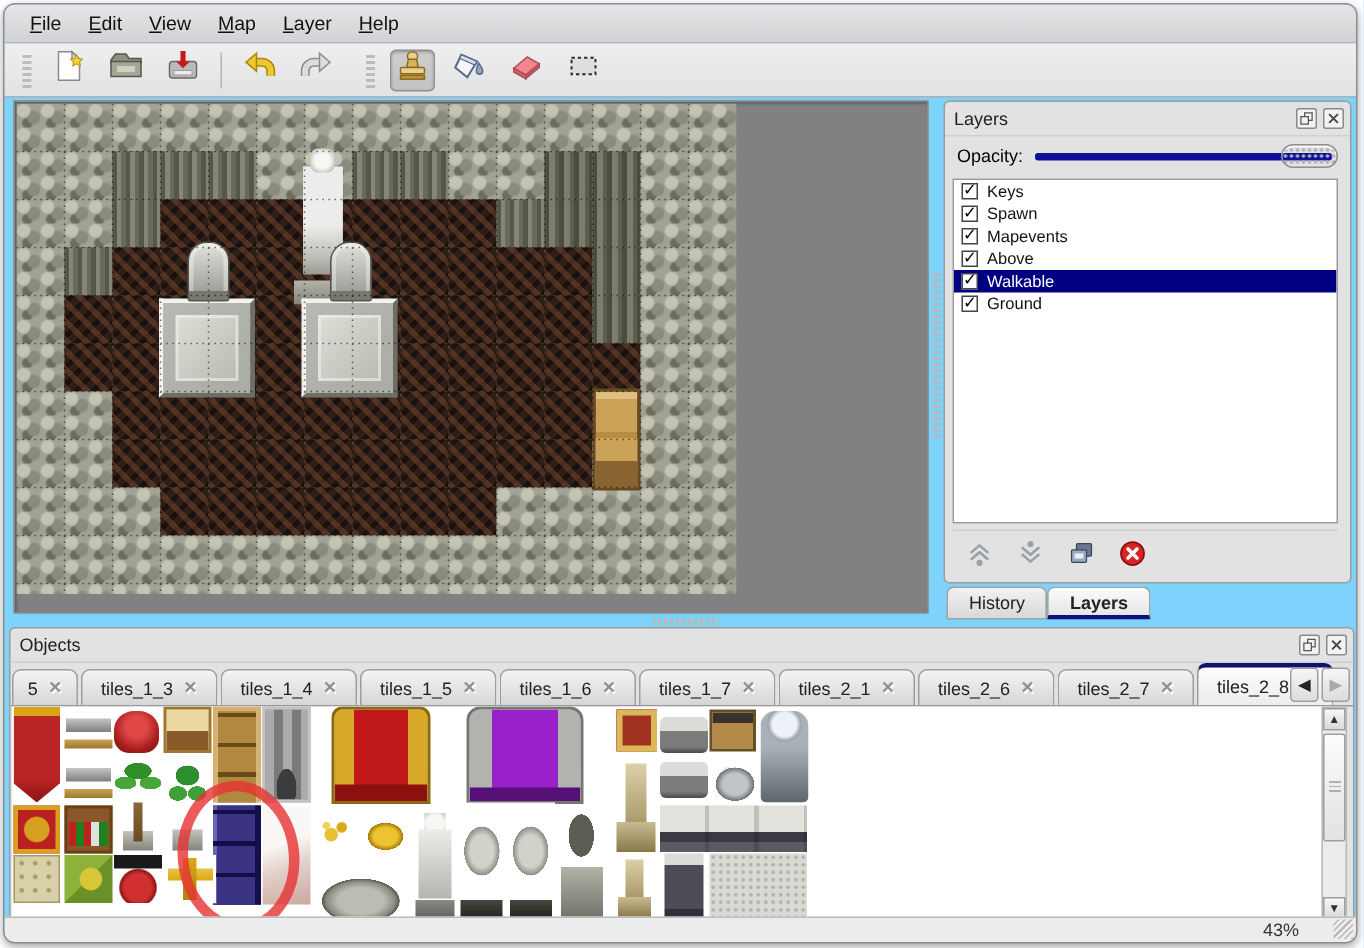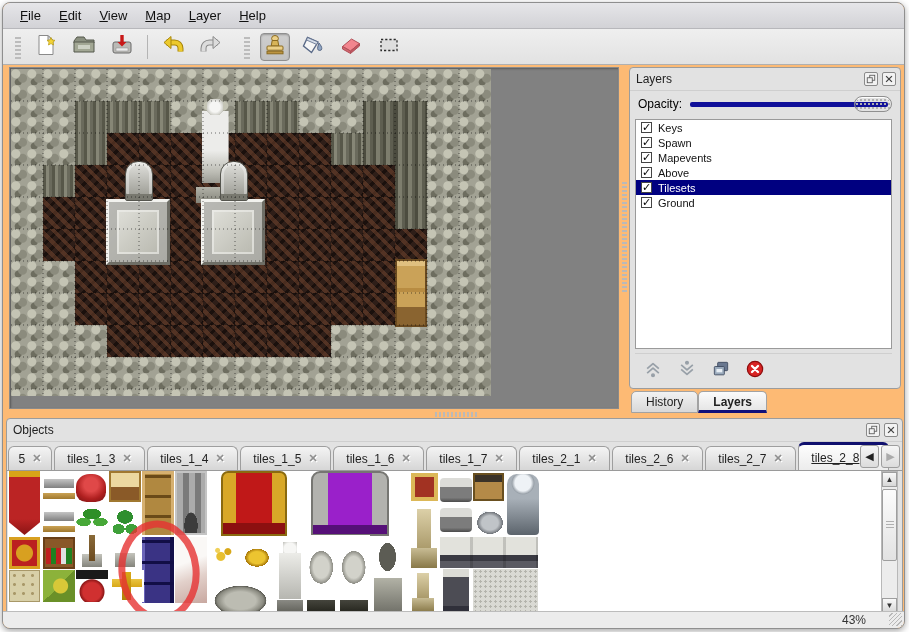--- a/index.html
+++ b/index.html
@@ -1,18 +1,18 @@
 <!DOCTYPE html>
 <html><head>
 <meta charset="utf-8">
 <style>
   * { margin:0; padding:0; box-sizing:border-box; }
   html,body { width:909px; height:632px; background:#fff; font-family:"Liberation Sans", sans-serif; overflow:hidden; }
 
-  .window { position:absolute; left:2px; top:2px; width:903px; height:627px; background:#fdba74;
+  .window { position:absolute; left:2px; top:2px; width:903px; height:627px; background:#7dd3fc;
             border:1px solid #8f8f8f; border-radius:8px; box-shadow:0 2px 6px rgba(0,0,0,.35); overflow:hidden; }
 
   
   .menubar { position:absolute; left:0; top:0; width:100%; height:26px;
              background:linear-gradient(#e6e6e9,#d2d2d6); border-bottom:1px solid #b7b7bb;
              display:flex; align-items:center; padding-left:8px; }
   .menu-item { font-size:13px; color:#111; padding:3px 9px; cursor:default; }
   .menu-item u { text-decoration:underline; }
 
   
@@ -574,21 +574,21 @@
         <div class="layer-row">
           <span class="chk">✓</span>
           <span>Mapevents</span>
         </div>
         <div class="layer-row">
           <span class="chk">✓</span>
           <span>Above</span>
         </div>
         <div class="layer-row selected">
           <span class="chk">✓</span>
-          <span>Tilesets</span>
+          <span>Walkable</span>
         </div>
         <div class="layer-row">
           <span class="chk">✓</span>
           <span>Ground</span>
         </div>
       </div>
     <div class="layer-btnrow" id="layer-btnrow">
         <div class="layer-btn">
           <span style="display: flex; width: 20px; height: 20px;">
             <svg viewBox="0 0 24 24" fill="none" stroke="#98a0a8" stroke-width="2.1" stroke-linejoin="round">
@@ -683,21 +683,21 @@
           <span class="x">✕</span>
         </div>
         <div class="ts-tab" style="width: 91px;">
           <span>tiles_2_6</span>
           <span class="x">✕</span>
         </div>
         <div class="ts-tab" style="width: 91px; text-align: center;">
           <span>tiles_2_7</span>
           <span class="x">✕</span>
         </div>
-        <div class="ts-tab active" style="width: 91px; text-decoration: underline;">
+        <div class="ts-tab active" style="width: 91px;">
           <span>tiles_2_8</span>
           <span class="x">✕</span>
         </div>
       </div>
     <div class="ts-scroll" id="ts-scroll">
         <div class="sbtn enabled">◀</div>
         <div class="sbtn disabled">▶</div>
       </div>
     <div class="ts-content" id="ts-content">
         <div class="tile tk-banner-red" style="left: 1px; top: 0px; width: 31px; height: 64px;"></div>

